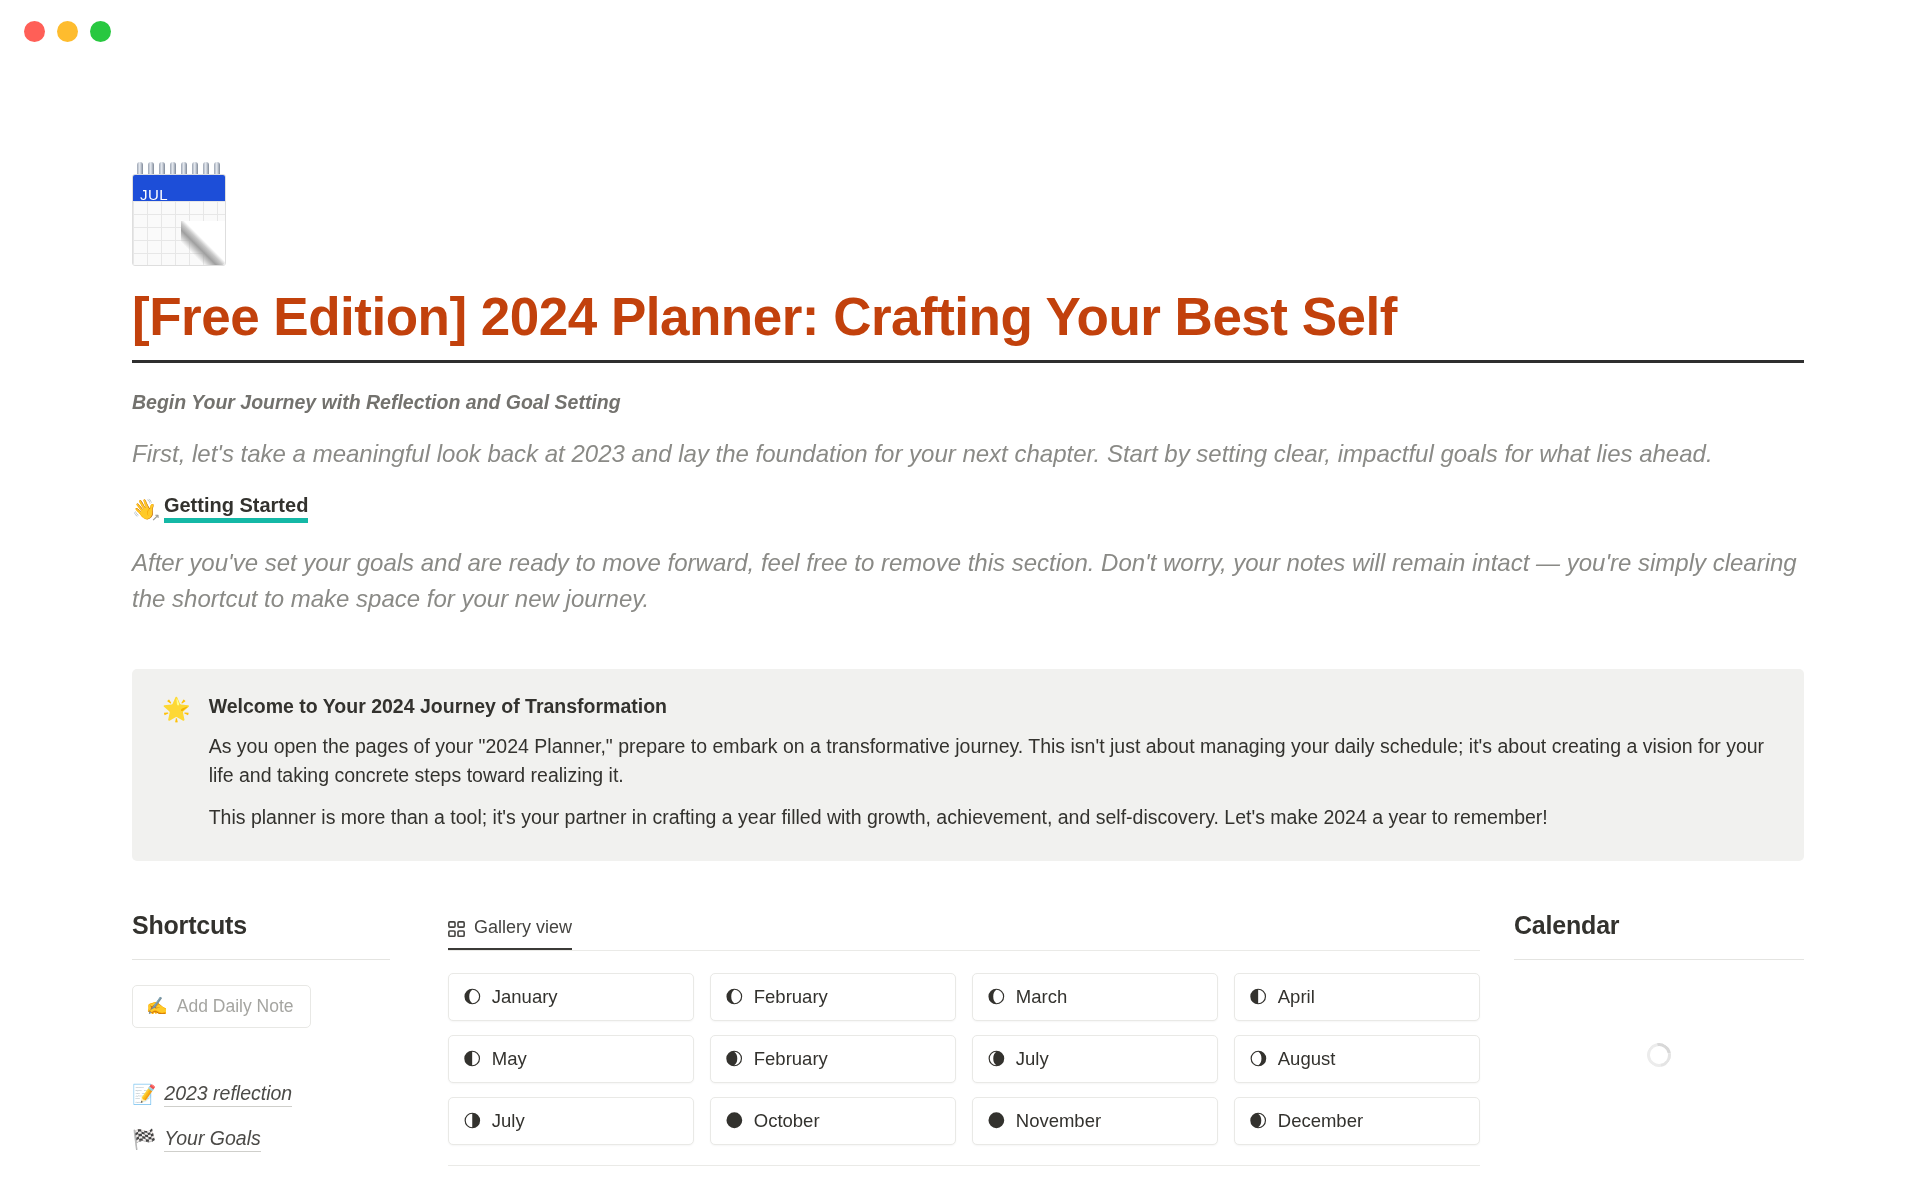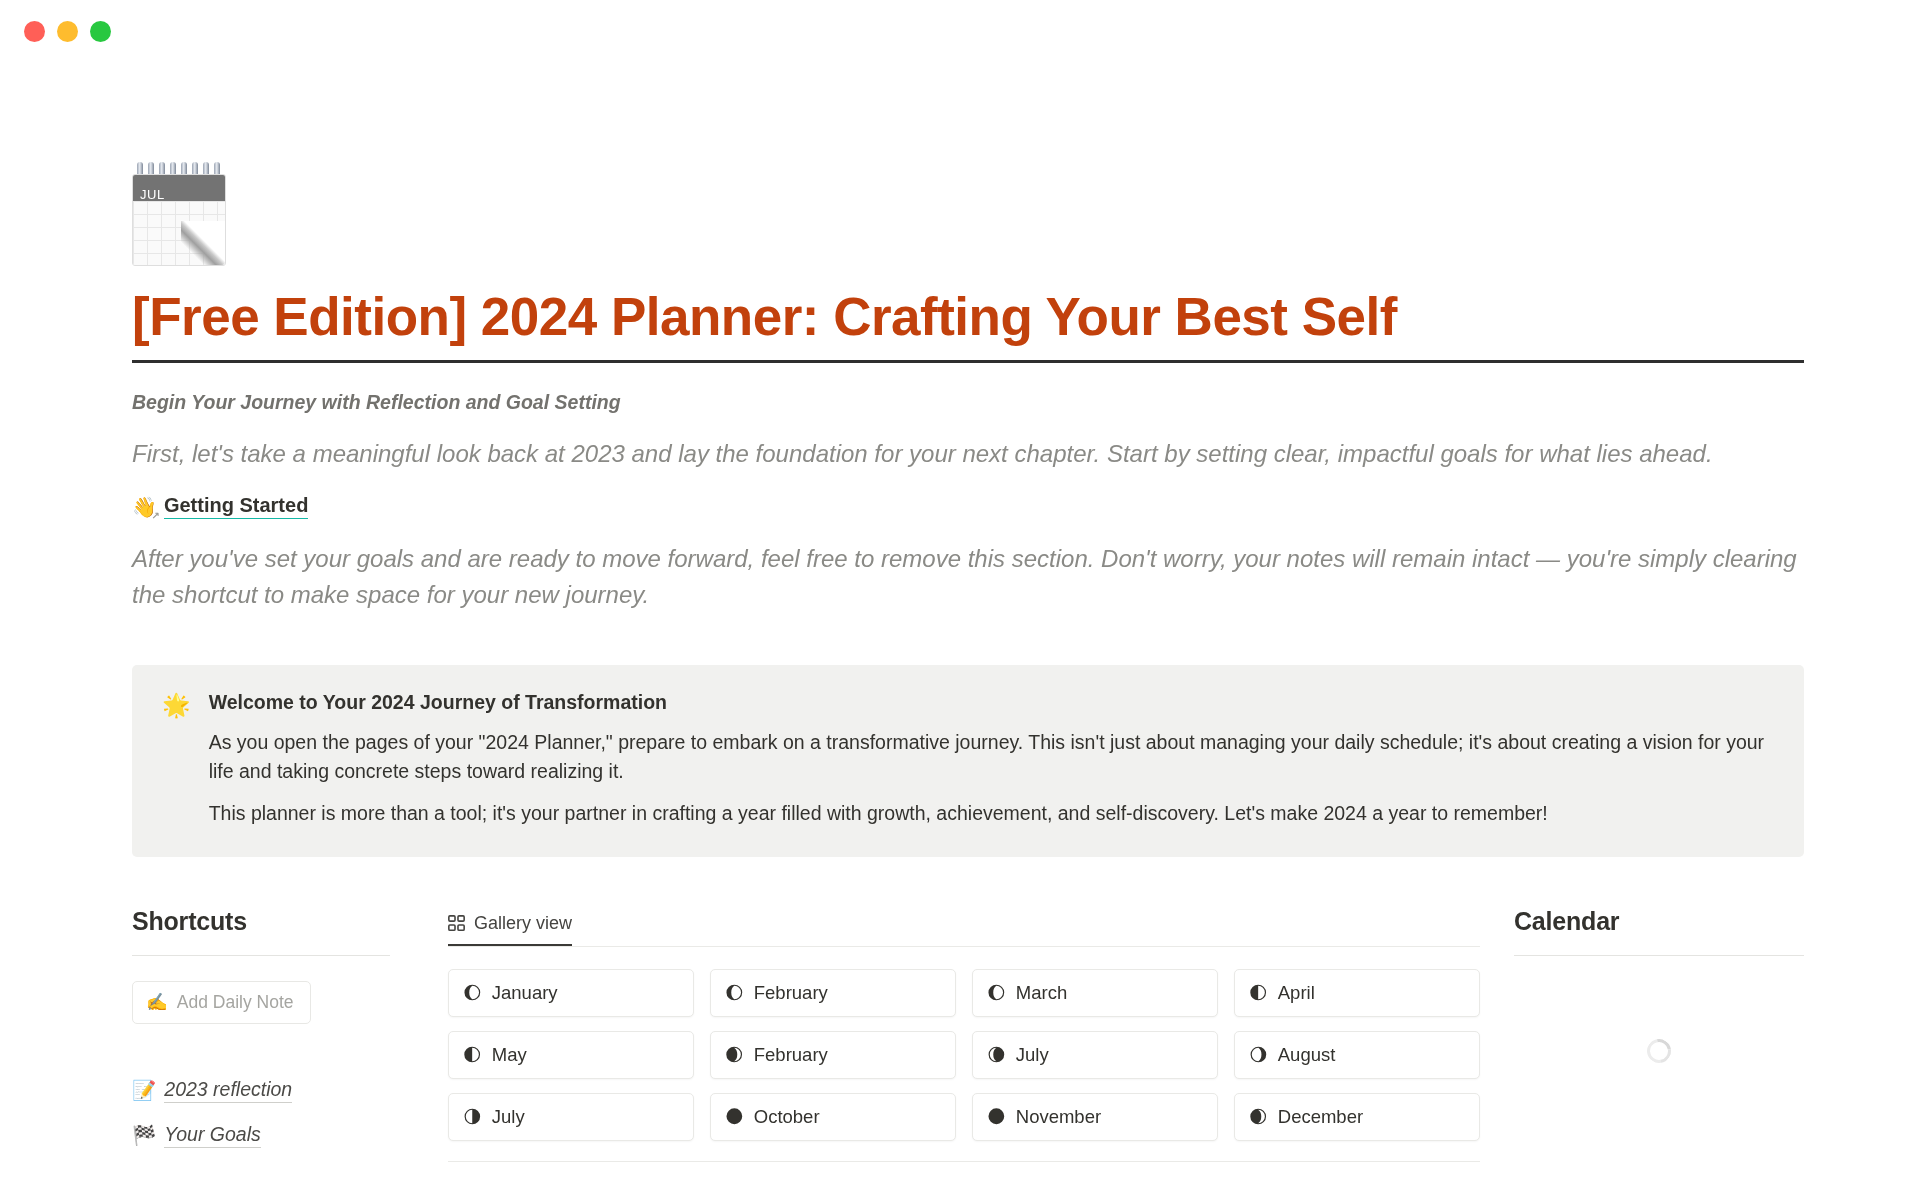--- a/index.html
+++ b/index.html
@@ -49,23 +49,23 @@
     position: absolute;
     left: 0; top: 12px;
     width: 94px; height: 92px;
     background: #f4f4f4;
     border: 1px solid #dedede;
     border-radius: 3px;
     overflow: hidden;
   }
   .cal-head {
     height: 38px;
-    background: #737373;
+    background: #1d4ed8;
     color: #fff;
-    font-size: 13px;
+    font-size: 15px;
     font-family: "Liberation Sans", sans-serif;
     display: flex;
     align-items: center;
     padding-left: 7px;
     letter-spacing: .5px;
   }
   .cal-grid {
     position: absolute;
     top: 26px; left: 0; right: 0; bottom: 0;
     background:
@@ -127,21 +127,21 @@
     margin-top: 22px;
     display: inline-flex;
     align-items: center;
     gap: 7px;
     font-size: 20px;
     font-weight: 700;
     color: #33322e;
     cursor: pointer;
   }
   .gs-label {
-    border-bottom: 1px solid #14b8a6;
+    border-bottom: 5px solid #14b8a6;
     padding-bottom: 1px;
   }
   .emoji { font-family: "DejaVu Sans", sans-serif; line-height: 1; }
   .gs-emoji { position: relative; display: inline-block; font-size: 20px; }
   .gs-arrow {
     position: absolute;
     right: -3px; bottom: -4px;
     font-size: 10px;
     color: #9b9b97;
   }
@@ -229,21 +229,21 @@
 
   
   .view-tabs {
     display: flex;
     align-items: flex-end;
     border-bottom: 1px solid #eaeae7;
     height: 40px;
   }
   .view-tab {
     display: inline-flex;
-    align-items: center;
+    align-items: flex-end;
     gap: 9px;
     font-size: 18px;
     color: #454441;
     padding-bottom: 10px;
     border-bottom: 2.5px solid #3b3a37;
     cursor: pointer;
   }
   .grid-icon { width: 17px; height: 17px; display: block; }
 
   .month-grid {

